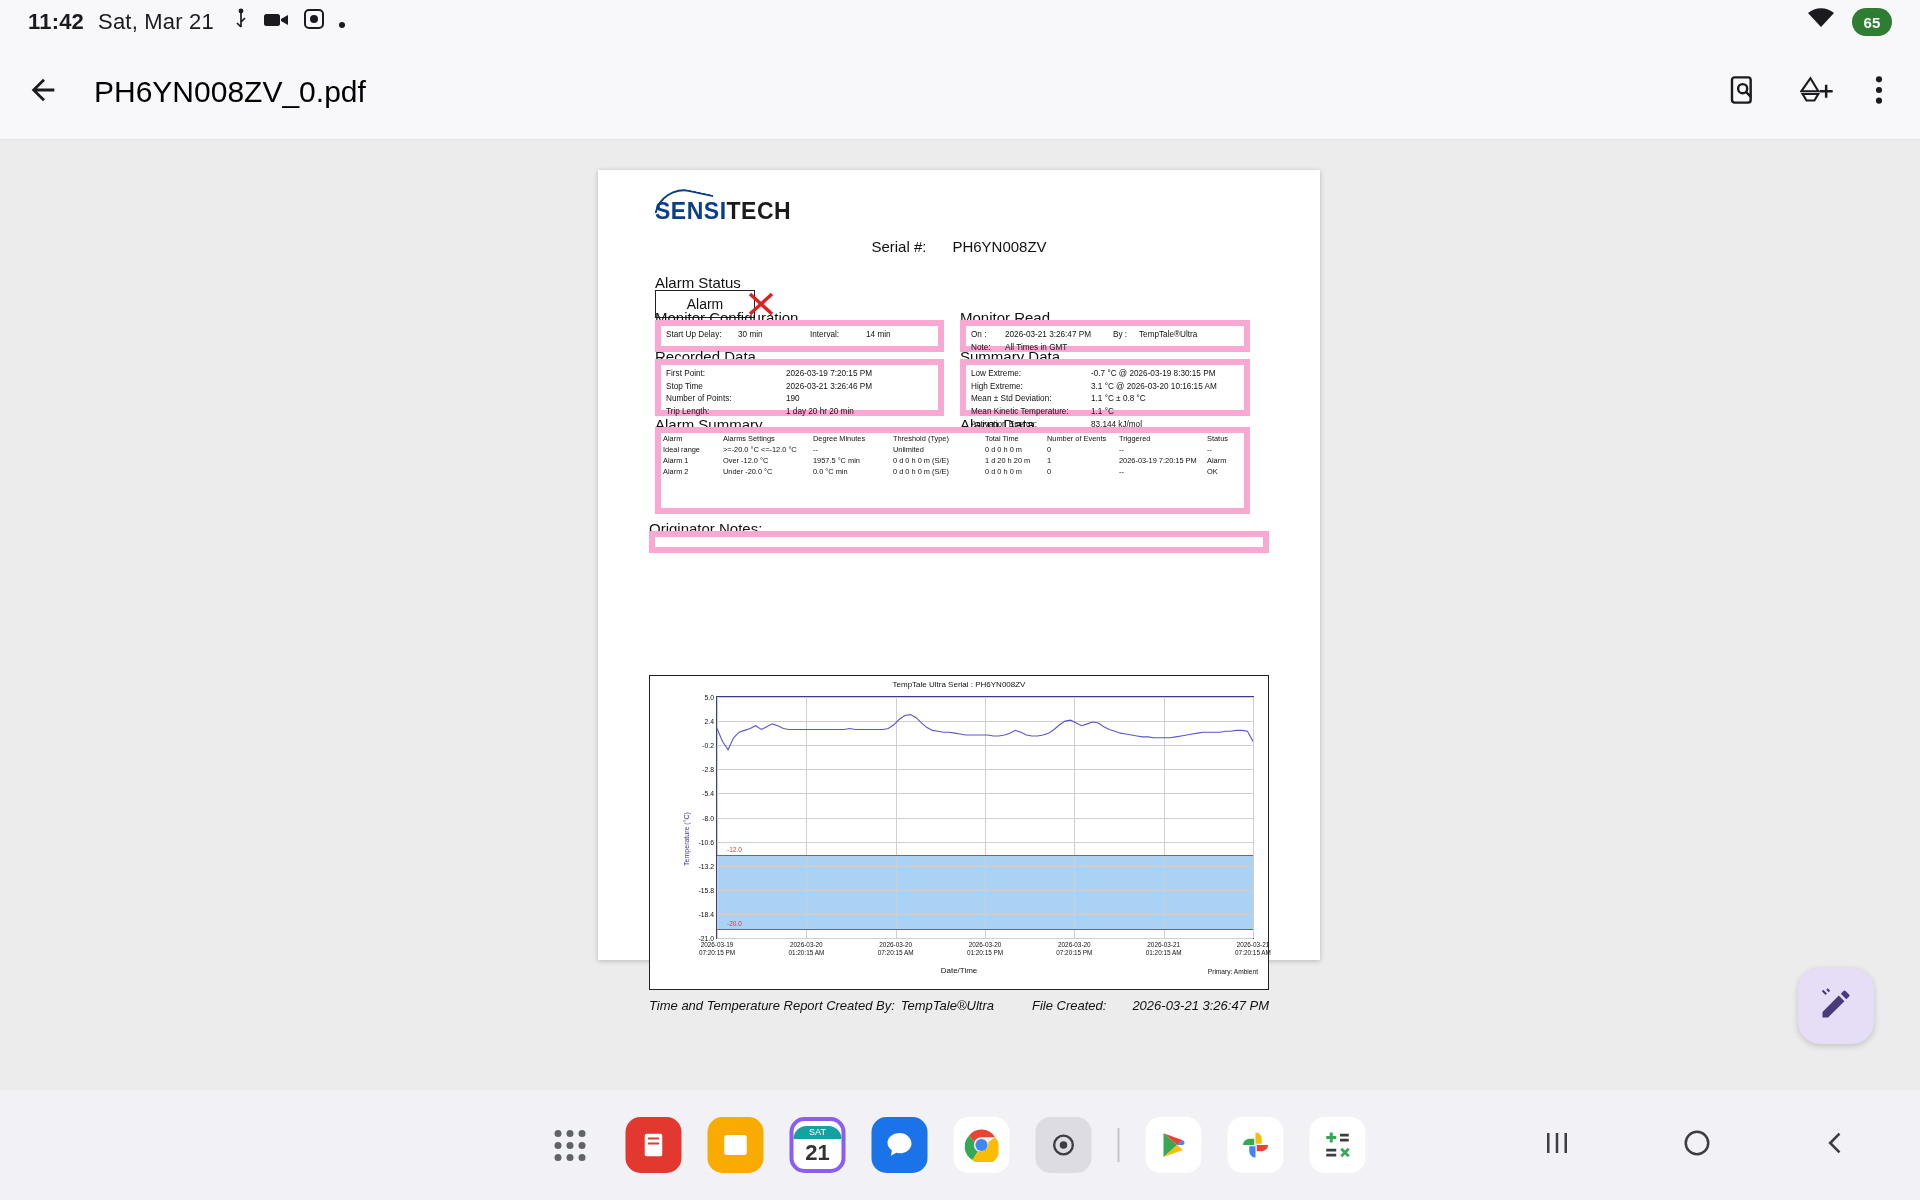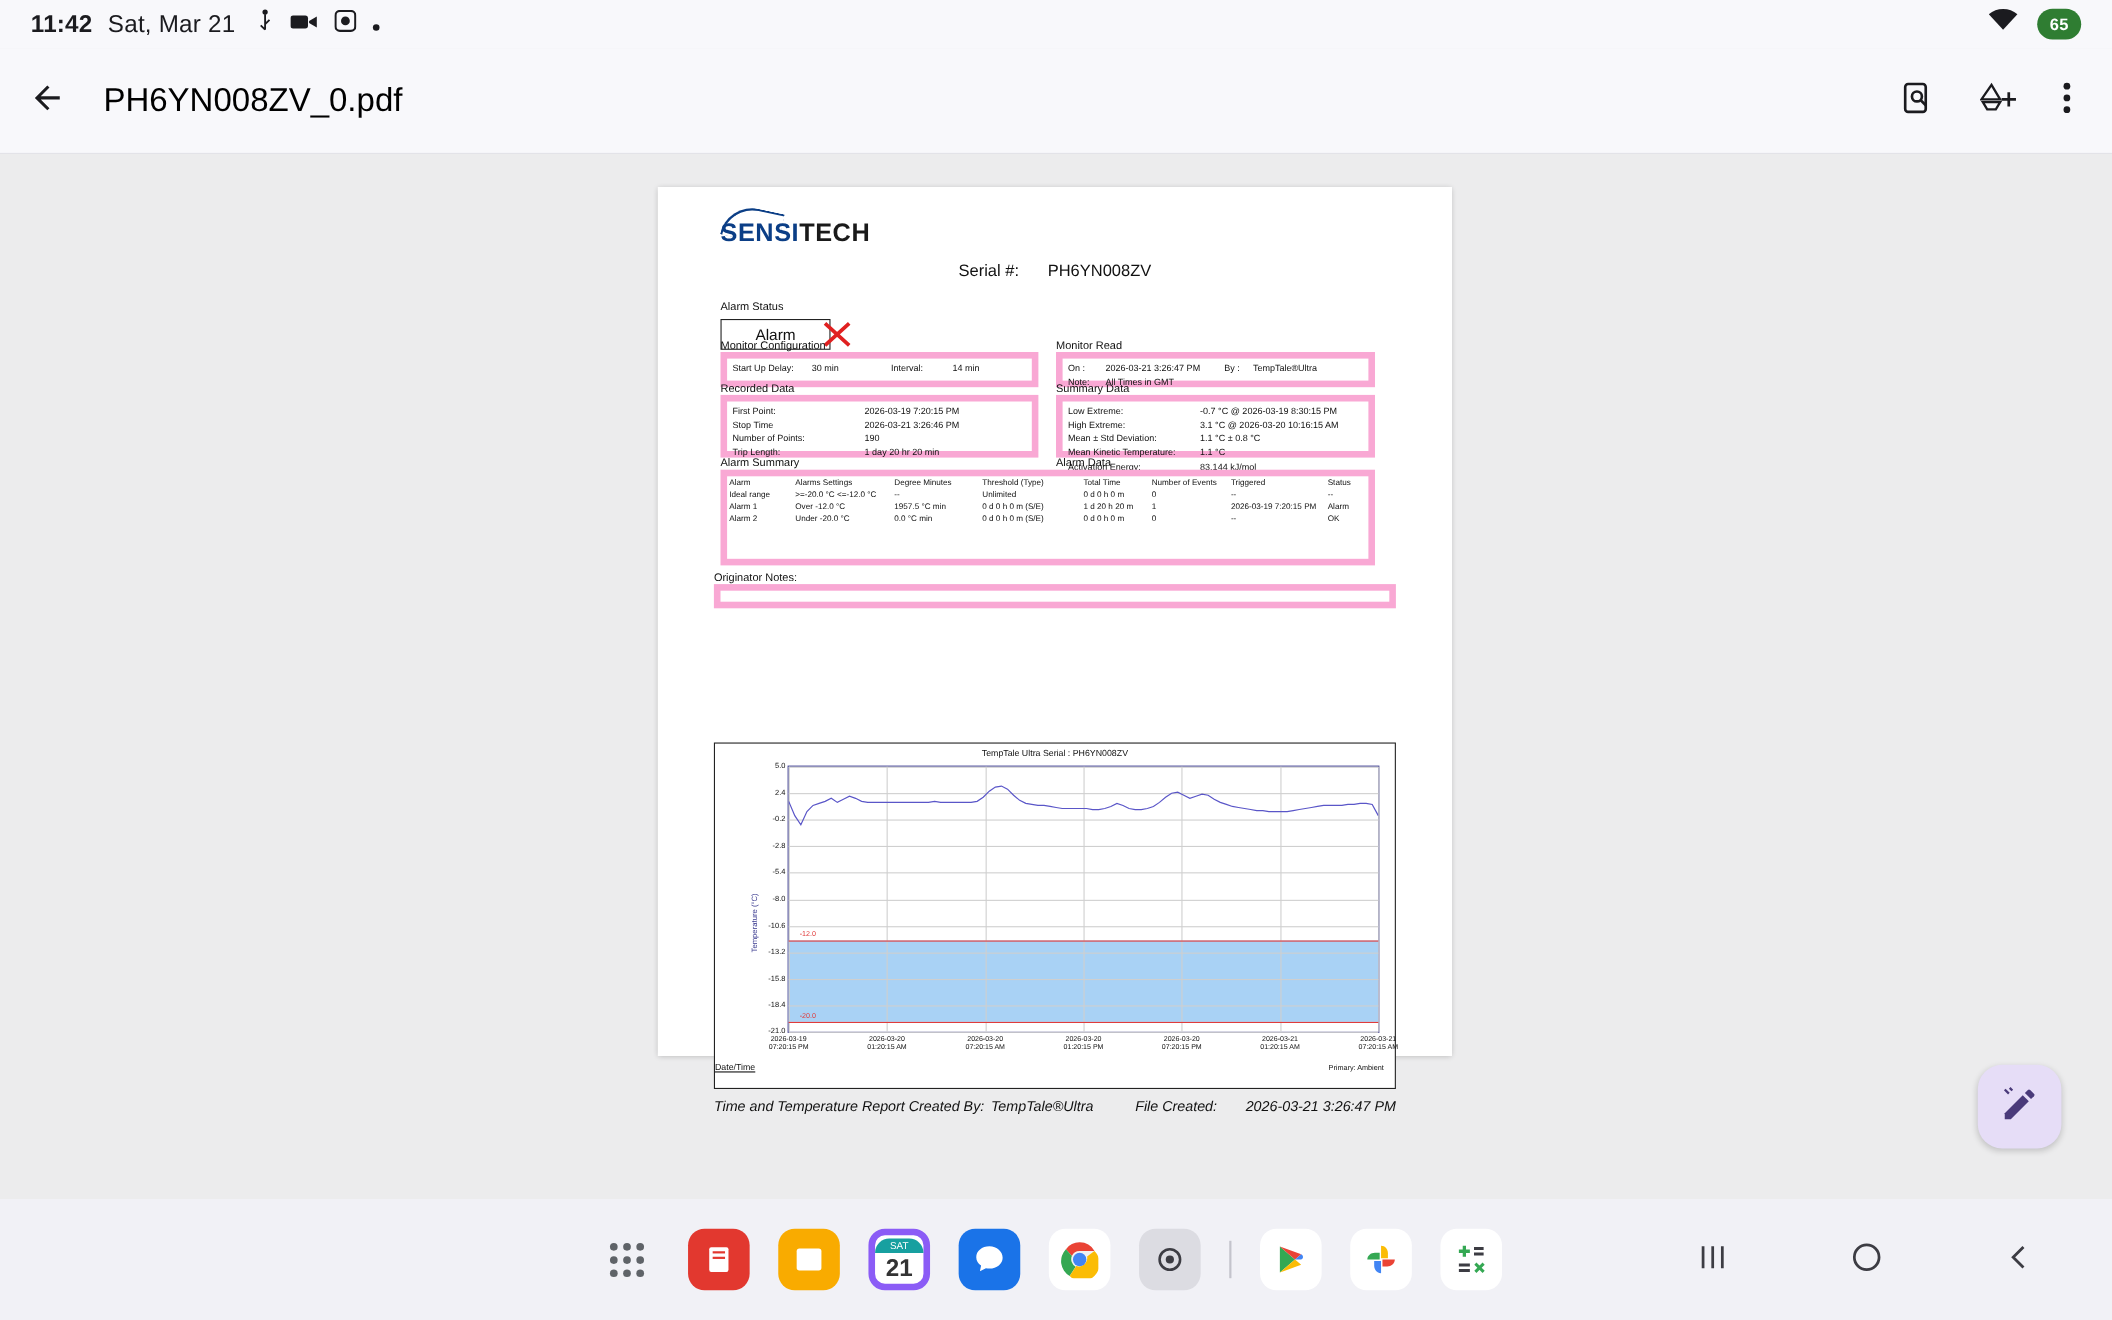--- a/index.html
+++ b/index.html
@@ -55,21 +55,21 @@
   .logo .arc {
     position:absolute; left:2px; top:-9px; width:54px; height:30px;
     border:2.4px solid #0b3e86; border-bottom:none; border-right:none;
     border-radius:60px 0 0 0; transform:rotate(12deg);
   }
   .doc-title { position:absolute; left:0; right:0; top:22px; text-align:center; font-size:19px; }
   .doc-title sup { font-size:10px; }
   .serial-line { position:absolute; left:0; right:0; top:68px; text-align:center; font-size:15px;}
   .serial-line .lbl { margin-right:26px; }
 
-  .sect-label { position:absolute; font-size:10px; color:#111; }
+  .sect-label { position:absolute; font-size:15px; color:#111; }
 
   .box { position:absolute; border:6px solid #f9a8d4; }
   .box .rows { padding:3px 5px; }
   .row { display:flex; line-height:1.55; }
   .row .k { width:120px; }
   .row .v { }
 
   
   .alarm-box {
     position:absolute; left:57px; top:120px; width:100px; height:28px;
@@ -91,21 +91,21 @@
   .vline { position:absolute; top:0; bottom:0; width:1px; background:#cfcfcf; }
   .band { position:absolute; left:0; right:0; background:#a9d2f5; }
   .limline { position:absolute; left:0; right:0; height:1px; background:#e03b3b; }
   .limlabel { position:absolute; font-size:6.5px; color:#e03b3b; }
   .ylab { position:absolute; right:100%; margin-right:3px; font-size:6.8px; transform:translateY(-50%); white-space:nowrap; }
   .xlab { position:absolute; top:100%; margin-top:3px; font-size:6.4px; transform:translateX(-50%); text-align:center; line-height:1.25; white-space:nowrap;}
   .axis-y-title {
     position:absolute; left:10px; top:52%; transform:translateY(-50%) rotate(-90deg);
     transform-origin:center; font-size:7px; color:#3a3a8f; white-space:nowrap;
   }
-  .axis-x-title { position:absolute; left:0; right:0; bottom:14px; font-size:8px;text-decoration:underline; }
+  .axis-x-title { position:absolute; left:0; right:0; bottom:14px; text-align:center; font-size:8px; }
   .probe-note { position:absolute; right:10px; bottom:14px; font-size:6.6px; }
   .footer-line { position:absolute; left:51px; right:51px; top:828px; font-size:13px; display:flex;font-style:italic; }
   .footer-line .fc { margin-left:auto; }
 
   
   .fab {
     position:absolute; right:46px; bottom:46px; width:76px; height:76px;
     background:#e6ddf7; border-radius:22px; display:flex; align-items:center; justify-content:center;
     box-shadow:0 2px 6px rgba(0,0,0,.18);
   }
@@ -464,21 +464,21 @@
           <rect x="5" y="3" width="14" height="18" rx="1.5" fill="#fff"></rect>
           <rect x="7.5" y="6" width="9" height="1.6" fill="#e2382f"></rect>
           <rect x="7.5" y="10" width="9" height="1.6" fill="#e2382f"></rect>
         </svg>
     </span>
     <span class="app" style="background:#f9ab00">
       <svg width="30" height="30" viewBox="0 0 24 24">
           <rect x="3" y="4" width="18" height="16" rx="2" fill="#fff"></rect>
         </svg>
     </span>
-    <span class="app" style="background:#fff; border:6px solid #8b5cf6; flex-direction:column; line-height:1;">
+    <span class="app" style="background:#fff; border:4px solid #8b5cf6; flex-direction:column; line-height:1;">
       <span style="background:#17a0a0;color:#fff;font-size:9px;width:100%;text-align:center;border-radius:13px 13px 0 0;padding:2px 0">SAT</span>
       <span style="color:#333;font-size:22px;font-weight:600;padding-top:3px">21</span>
     </span>
     <span class="app" style="background:#1a73e8">
       <svg width="32" height="32" viewBox="0 0 24 24">
           <path d="M12 3C6.9 3 3 6.3 3 10.4c0 2.3 1.3 4.4 3.3 5.7L5.5 20l4.1-2.1c.8.2 1.6.3 2.4.3 5.1 0 9-3.3 9-7.4S17.1 3 12 3z" fill="#fff"></path>
         </svg>
     </span>
     <span class="app" style="background:#fff">
       <svg width="34" height="34" viewBox="0 0 24 24">

